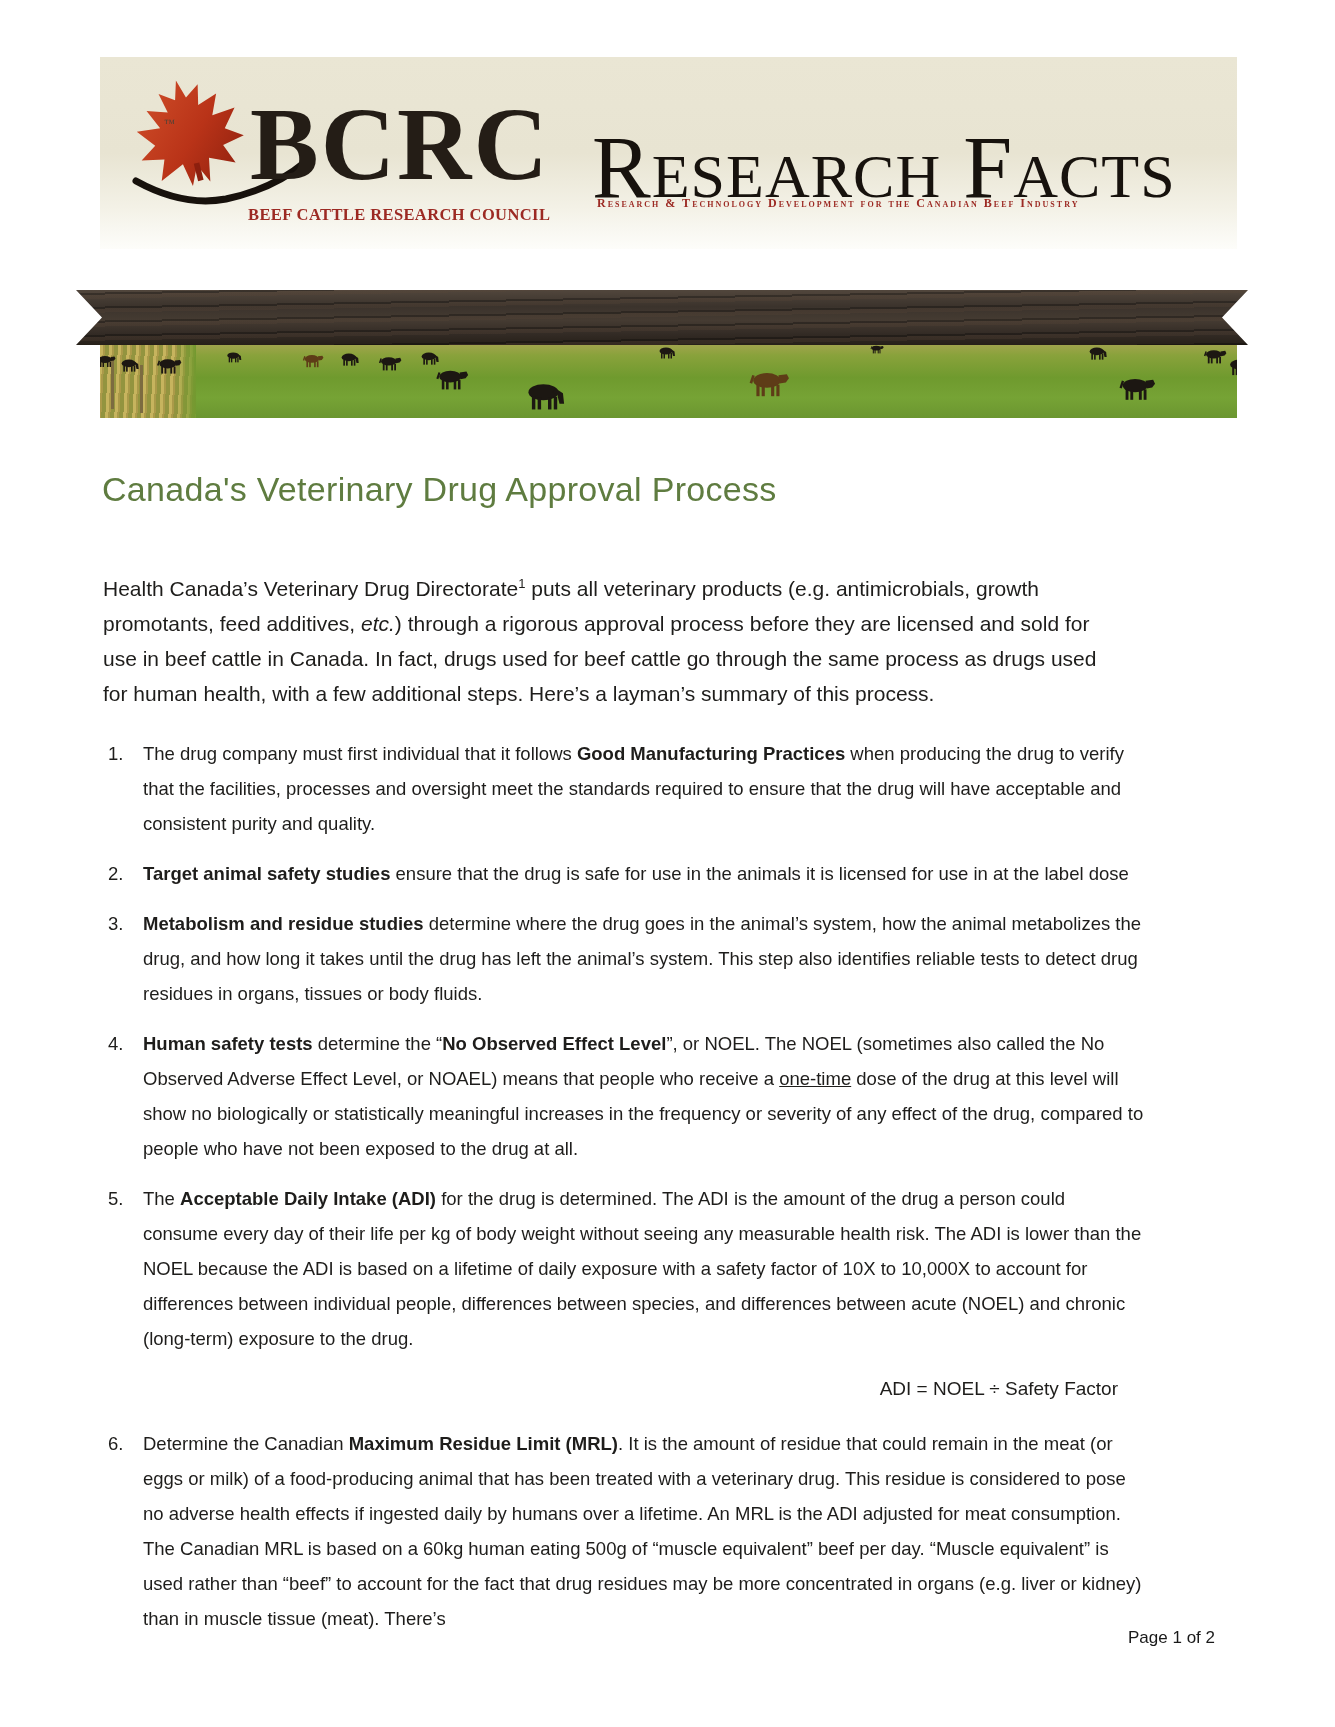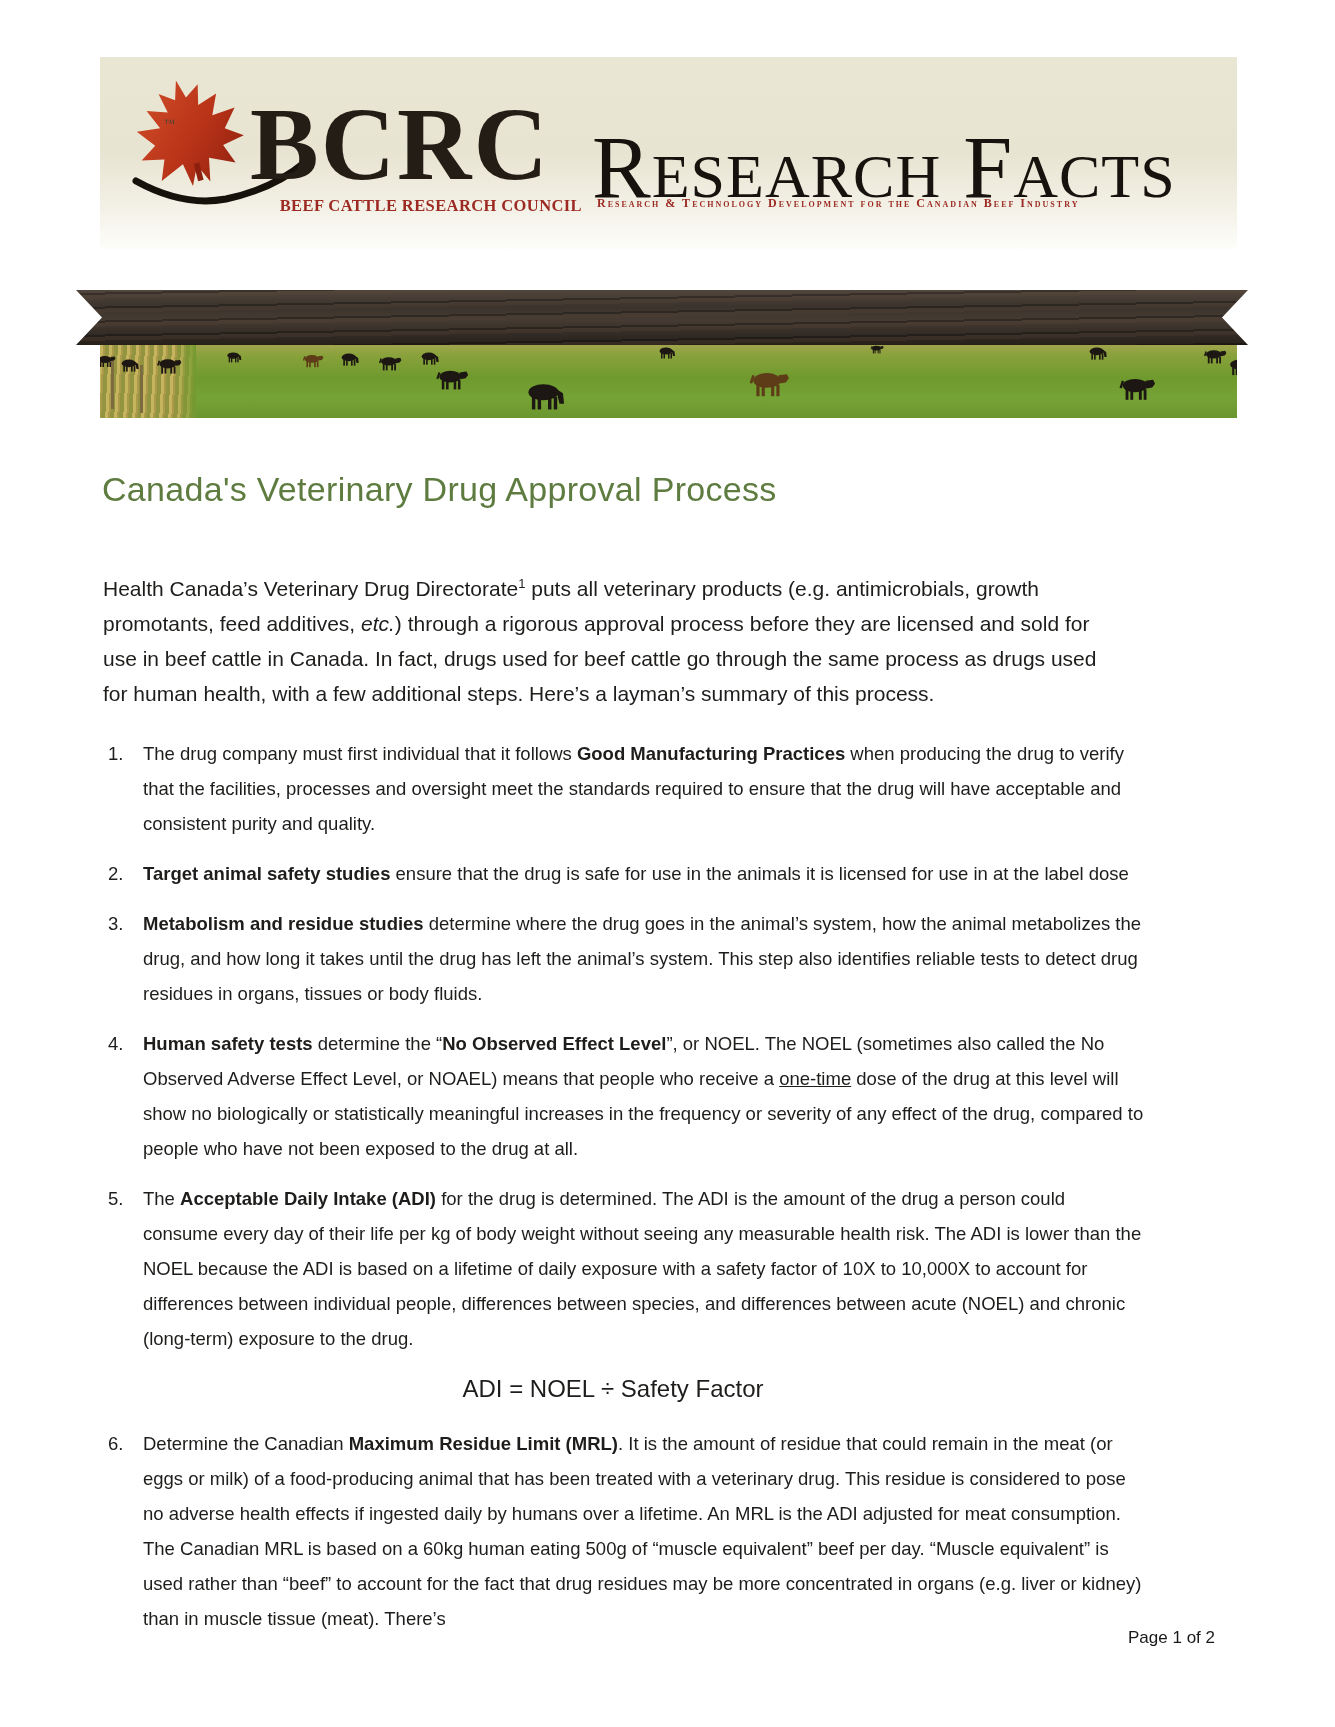--- a/index.html
+++ b/index.html
@@ -13,21 +13,21 @@
     background:linear-gradient(to bottom,#eae6d4 0%,#e8e4d2 50%,#f3f1e6 78%,#fdfdfa 100%);
   }
   .leaf-box{position:absolute;left:28px;top:18px;width:190px;height:135px;}
   .brand{
     position:absolute;left:150px;top:36px;
     font-family:"Liberation Serif","DejaVu Serif",serif;font-weight:700;
     font-size:103px;line-height:1;letter-spacing:2px;color:#241d16;
   }
   .trademark{position:absolute;left:64px;top:60px;font-size:11px;color:#4a4238;font-family:"Liberation Serif",serif;}
   .brand-subtitle{
-    position:absolute;left:148px;top:139px;width:334px;text-align:right;
+    position:absolute;left:148px;top:148px;width:334px;text-align:left;
     font-family:"Liberation Serif","DejaVu Serif",serif;font-weight:700;font-size:16.5px;
     letter-spacing:.4px;color:#9c2a23;white-space:nowrap;
   }
   .rf-title{
     position:absolute;left:492px;top:67px;line-height:1;white-space:nowrap;
     font-family:"Liberation Serif","DejaVu Serif",serif;font-weight:400;
     font-size:62px;letter-spacing:1px;color:#17120d;text-align:center;
   }
   .rf-word+.rf-word{margin-left:22px;}
   .rf-cap{font-size:88px;}
@@ -61,21 +61,21 @@
   
   .article{position:absolute;left:100px;top:470px;width:1085px;}
   .page-title{
     margin:0 0 62px 2px;font-weight:400;font-size:34px;letter-spacing:.3px;color:#5f7c40;
   }
   .intro{margin:0 0 25px 3px;width:1018px;font-size:21px;line-height:35px;}
   .steps{margin-left:8px;}
   .step{display:flex;margin:0 0 15px 0;}
   .step-num{flex:0 0 35px;font-size:18.5px;line-height:35px;}
   .step-body{width:1002px;font-size:18.5px;line-height:35px;}
-  .formula{width:1010px;text-align:center;font-size:24px;line-height:35px;margin:8px 0 20px 0;}
+  .formula{width:1010px;text-align:right;font-size:19px;line-height:35px;margin:8px 0 20px 0;}
   .b{font-weight:700;}
   .i{font-style:italic;}
   .u{text-decoration:underline;}
   .sup{vertical-align:super;font-size:.62em;line-height:0;}
   
   .page-number{position:absolute;right:120px;top:1628px;font-size:17px;color:#191919;}
 </style>
 </head>
 <body>
 

